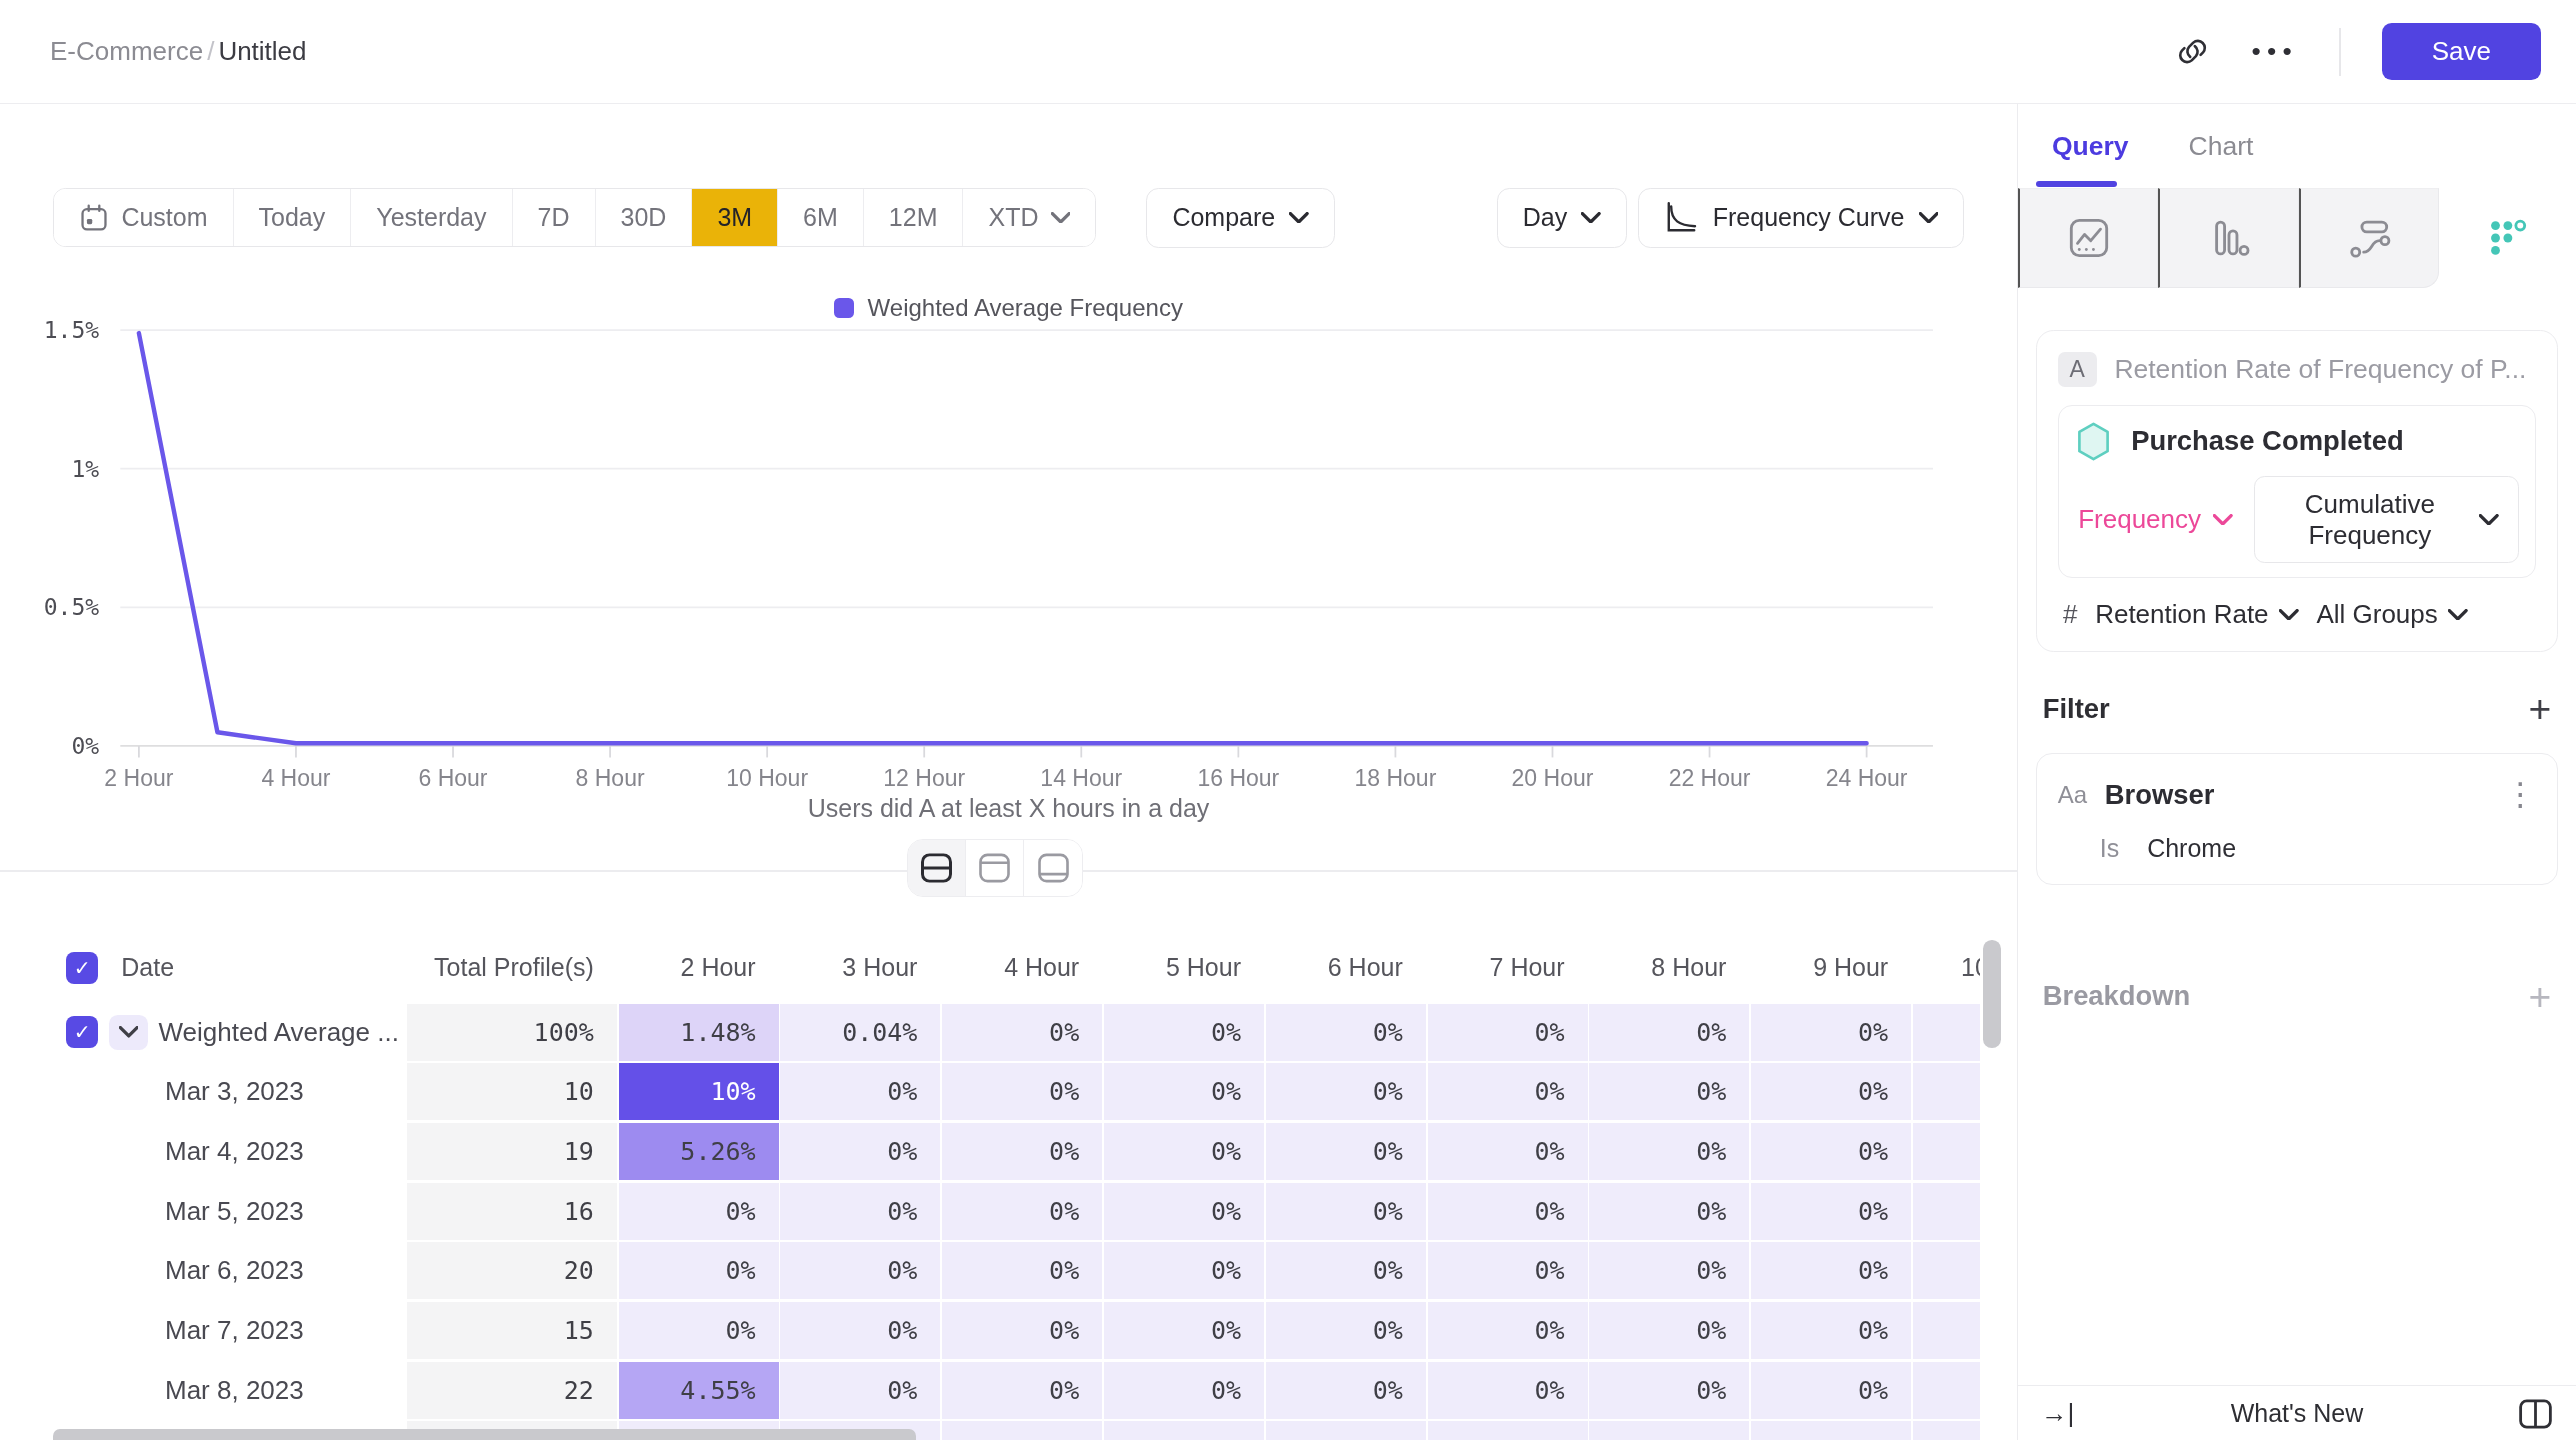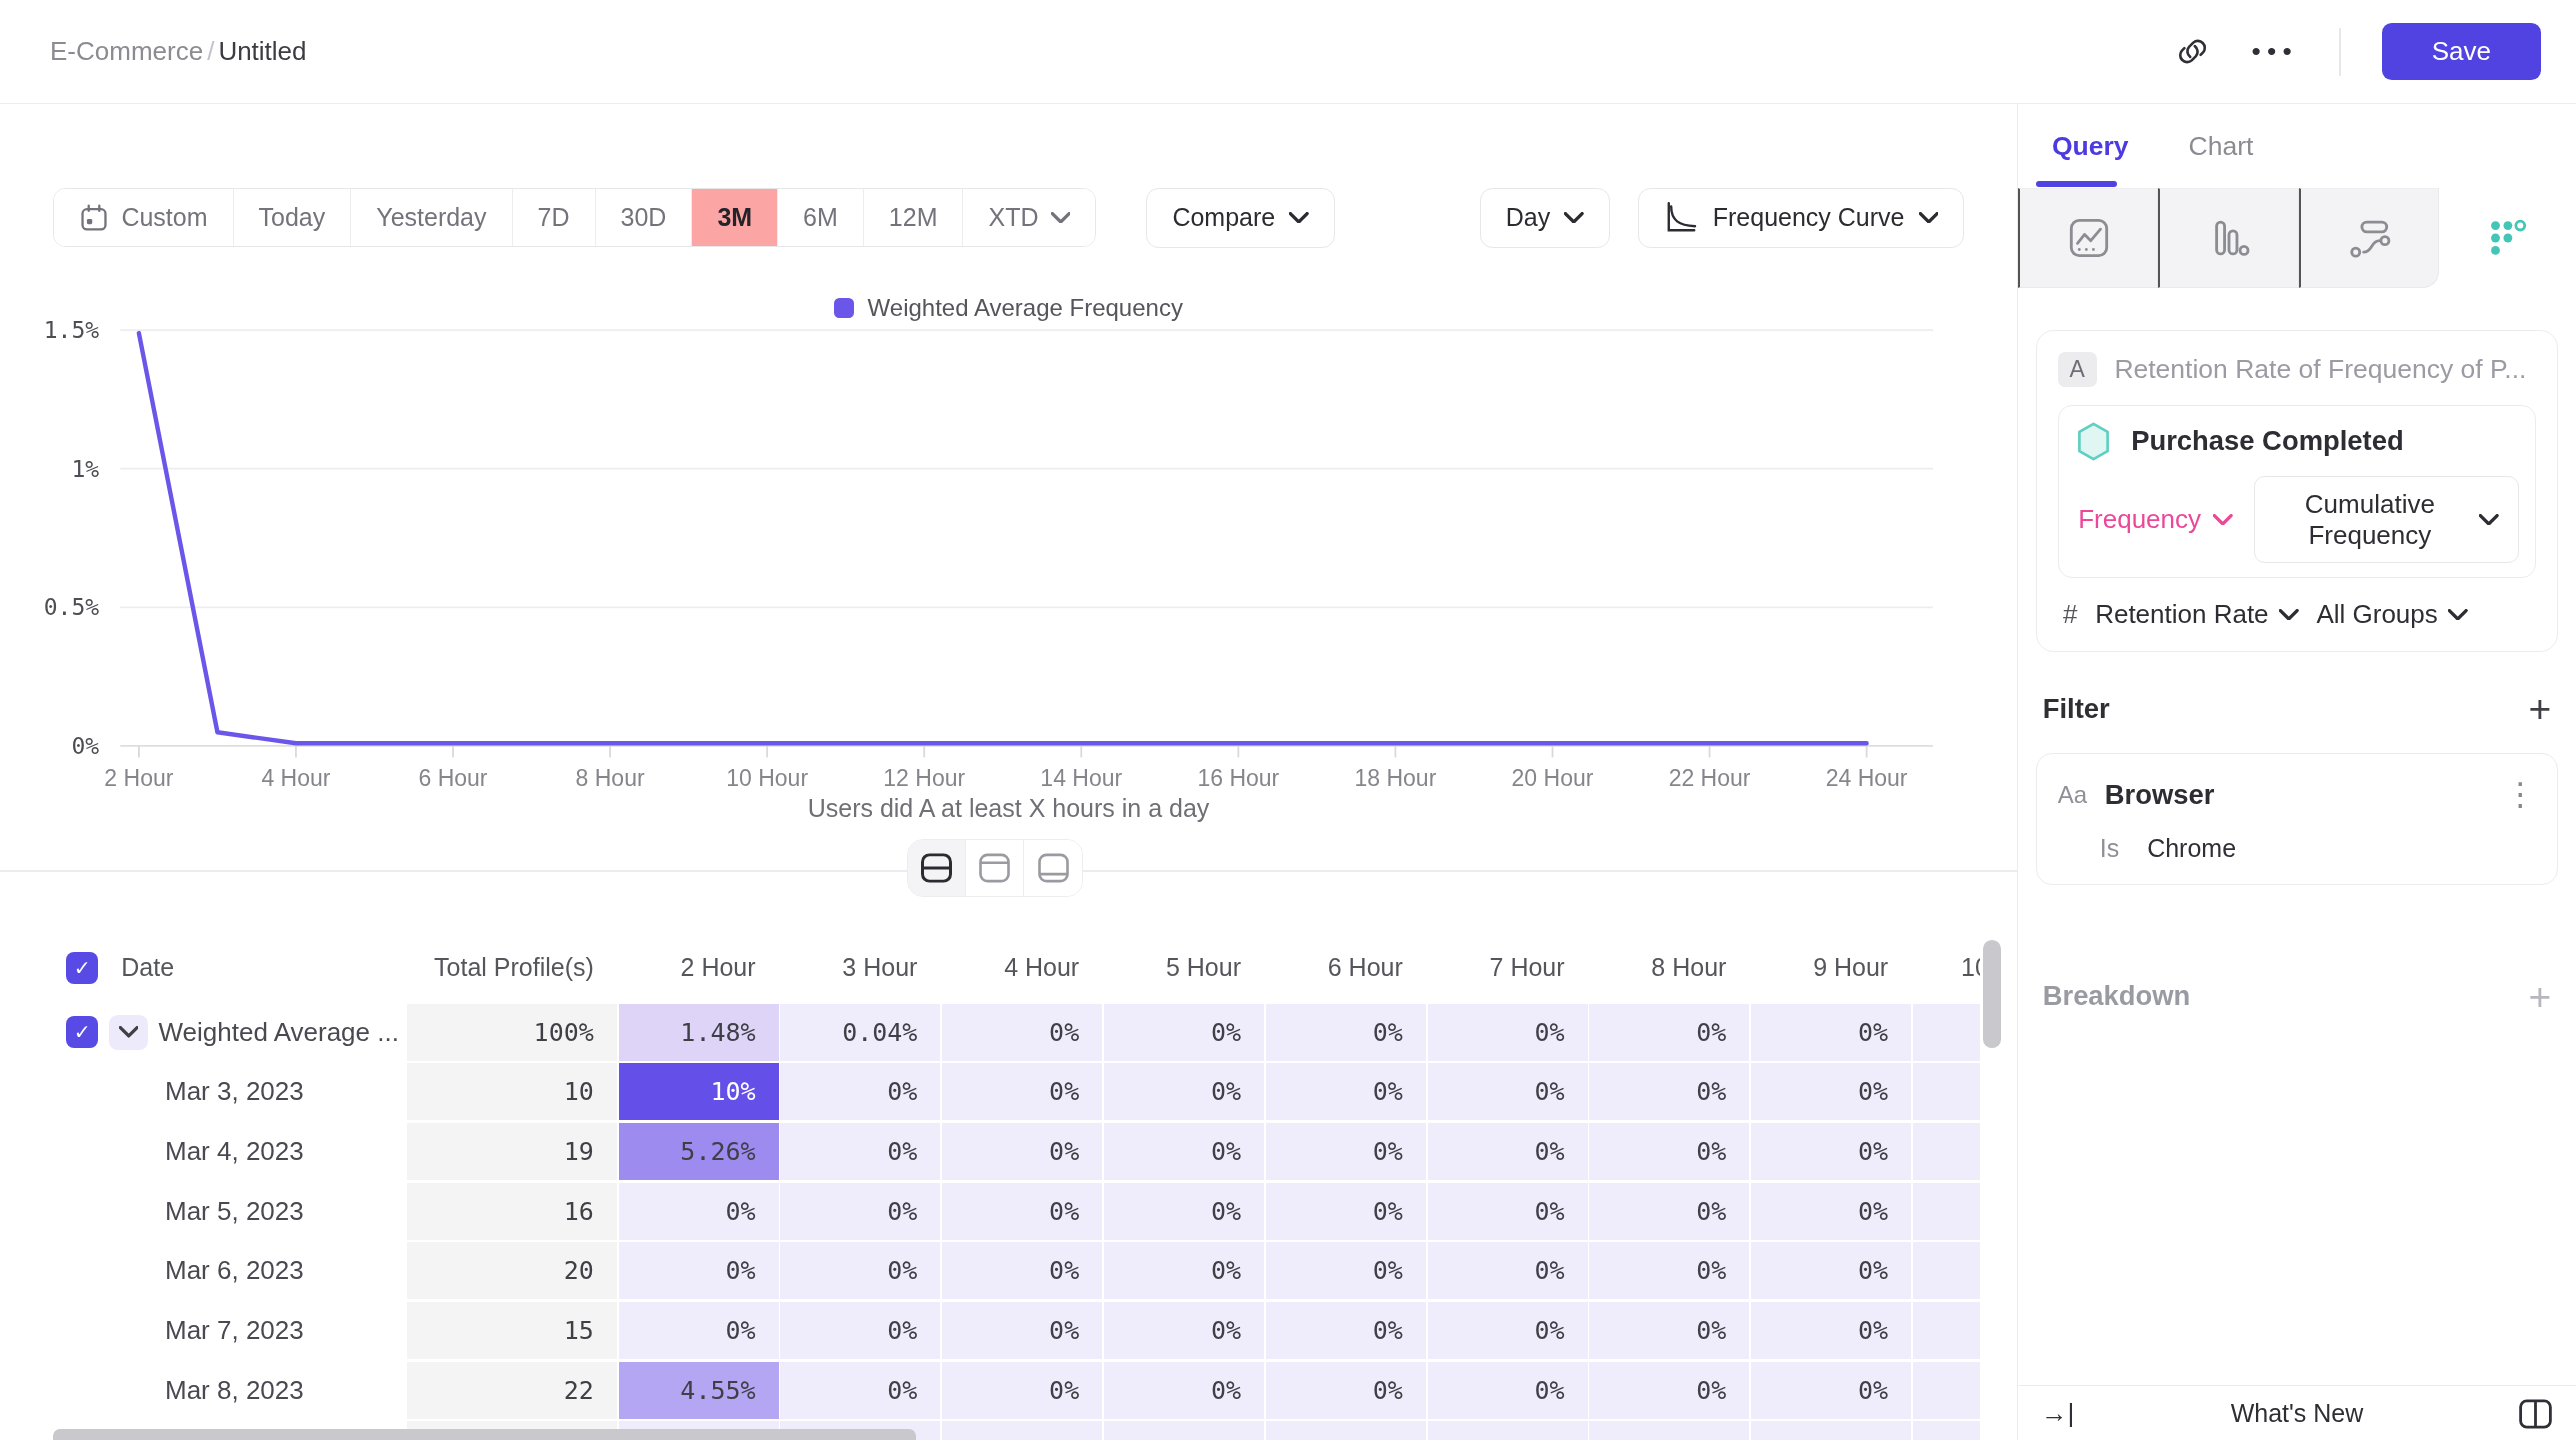--- a/index.html
+++ b/index.html
@@ -22,29 +22,29 @@
     height:57px; padding:0 50px; font-size:26px; cursor:pointer; }
 
   
   #toolbar { position:absolute; left:53px; top:188px; width:1911px; height:59px;
     display:flex; align-items:center; }
   .range-group { display:inline-flex; height:59px; border:1.8px solid #e7e7ea; border-radius:12.4px;
     background:#fff; overflow:hidden; }
   .range-btn { display:flex; align-items:center; gap:12.4px; padding:0 25px; font-size:25px;
     color:#73737b; background:#fff; border:none; border-right:1.8px solid #ededf0; cursor:pointer; white-space:nowrap; }
   .range-btn:last-child { border-right:none; }
-  .range-btn.active { background:#fca5a5; color:#232329; font-weight:bold; }
+  .range-btn.active { background:#eab308; color:#232329; font-weight:normal; }
   .cal-svg { width:30px; height:30px; fill:none; stroke:#73737b; stroke-width:2.6; stroke-linecap:round; }
   .chev { width:19.5px; height:11.5px; fill:none; stroke:currentColor; stroke-width:2.4;
     stroke-linecap:round; stroke-linejoin:round; flex:none; }
   .btn-outline { display:flex; align-items:center; gap:14px; height:60px; padding:0 25px;
     border:1.8px solid #e7e7ea; border-radius:12.4px; background:#fff; font-size:25px; color:#2b2b31;
     cursor:pointer; white-space:nowrap; }
   #compare-btn { margin-left:50px; }
-  .toolbar-right { margin-left:auto; display:flex; gap:28px; }
+  .toolbar-right { margin-left:auto; display:flex; gap:11px; }
   .fc-svg { width:35px; height:35px; fill:none; stroke:#2b2b31; stroke-width:3; stroke-linecap:round; }
 
   
   #legend { position:absolute; left:0; top:294px; width:2017px; display:flex;
     justify-content:center; align-items:center; gap:14px; }
   .legend-swatch { width:19.5px; height:19.5px; border-radius:5.3px; }
   .legend-label { font-size:24px; color:#55555c; }
   #chart-svg { position:absolute; left:0; top:292px; }
   #chart-svg text { font-size:26px; }
   .ytick-label { font-family:"DejaVu Sans Mono", monospace; fill:#4d4d54; }

